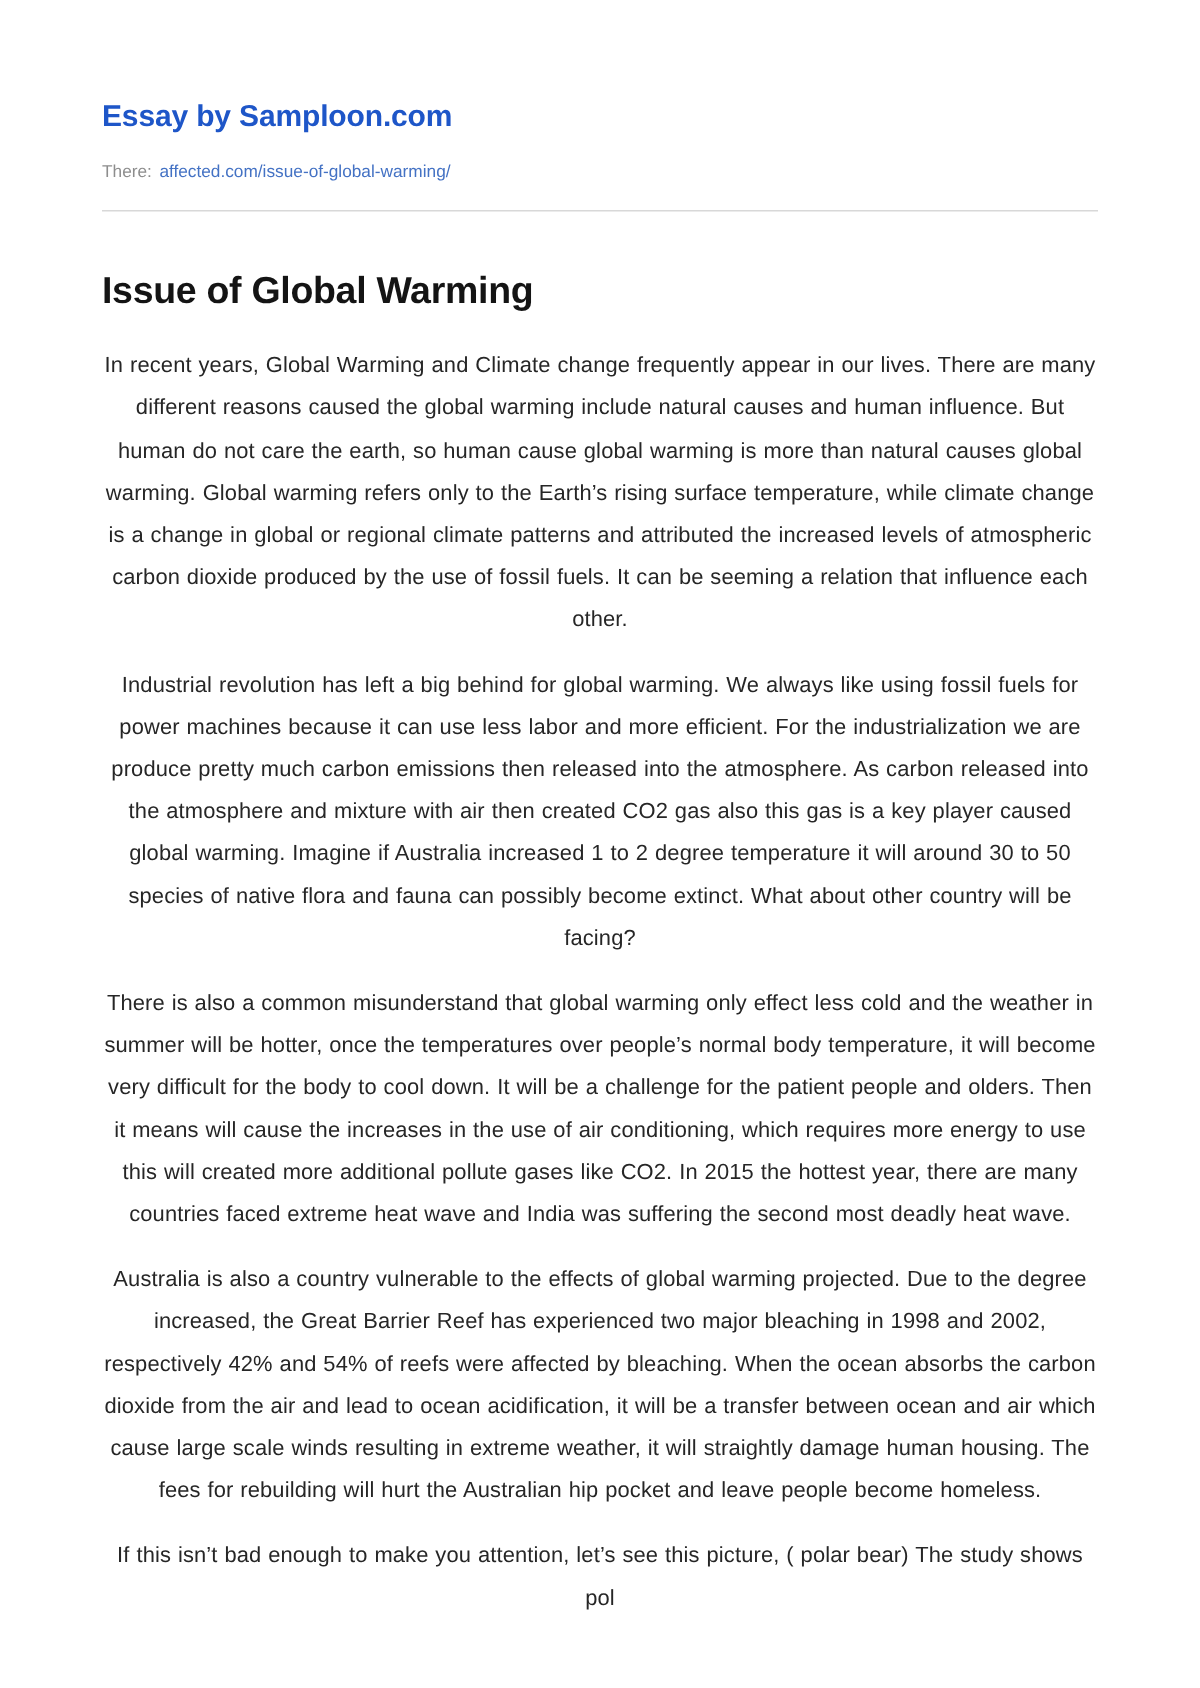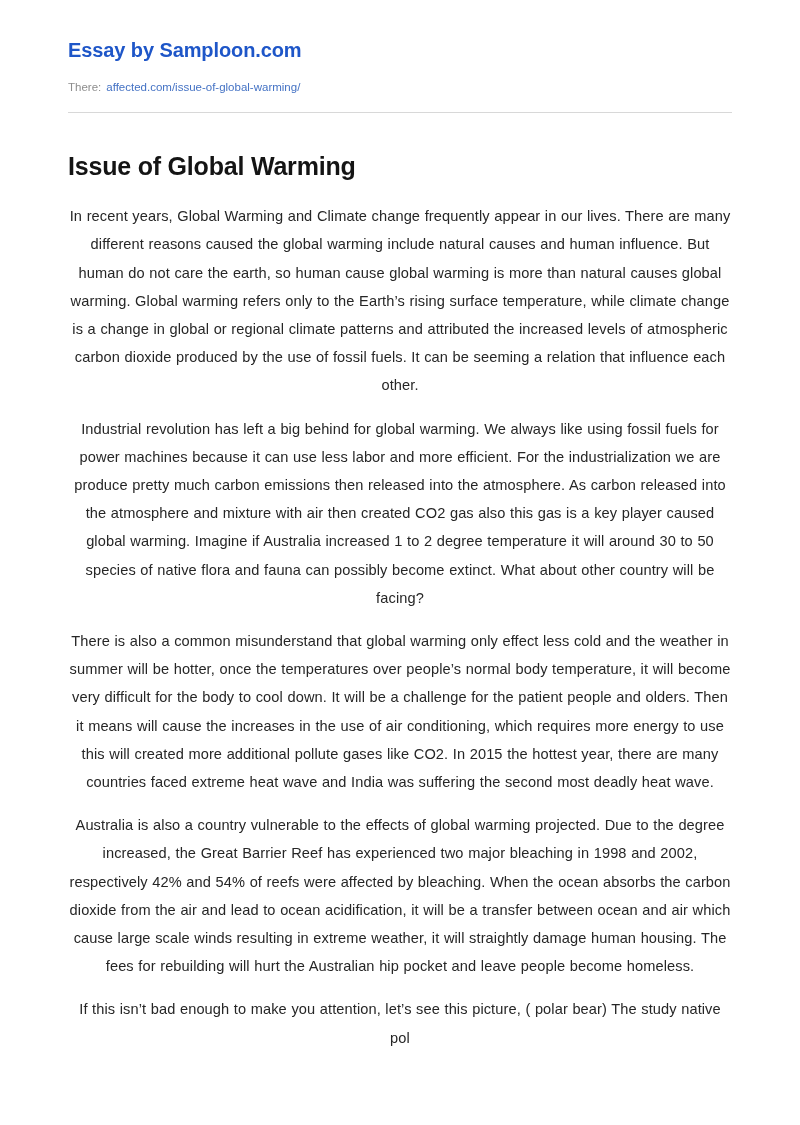--- a/index.html
+++ b/index.html
@@ -16,20 +16,21 @@
   }
   .page {
     position: relative;
     width: 800px;
     height: 1125px;
     background: #ffffff;
     box-sizing: border-box;
   }
   .header {
     padding: 38px 40px 0 68px;
+    margin-top: 28px;
   }
   .brand {
     font-size: 20px;
     font-weight: bold;
     color: #1e56c8;
     letter-spacing: -0.1px;
     line-height: 1.2;
     margin: 0;
     padding: 0;
   }
@@ -101,17 +102,17 @@
   <hr class="divider">
 
   <div class="article">
     <h1 class="doc-title">Issue of Global Warming</h1>
 
     <div class="body-copy">
       <p class="para">In recent years, Global Warming and Climate change frequently appear in our lives. There are many different reasons caused the global warming include natural causes and human influence. But human do not care the earth, so human cause global warming is more than natural causes global warming. Global warming refers only to the Earth’s rising surface temperature, while climate change is a change in global or regional climate patterns and attributed the increased levels of atmospheric carbon dioxide produced by the use of fossil fuels. It can be seeming a relation that influence each other.</p>
       <p class="para">Industrial revolution has left a big behind for global warming. We always like using fossil fuels for power machines because it can use less labor and more efficient. For the industrialization we are produce pretty much carbon emissions then released into the atmosphere. As carbon released into the atmosphere and mixture with air then created CO2 gas also this gas is a key player caused global warming. Imagine if Australia increased 1 to 2 degree temperature it will around 30 to 50 species of native flora and fauna can possibly become extinct. What about other country will be facing?</p>
       <p class="para">There is also a common misunderstand that global warming only effect less cold and the weather in summer will be hotter, once the temperatures over people’s normal body temperature, it will become very difficult for the body to cool down. It will be a challenge for the patient people and olders. Then it means will cause the increases in the use of air conditioning, which requires more energy to use this will created more additional pollute gases like CO2. In 2015 the hottest year, there are many countries faced extreme heat wave and India was suffering the second most deadly heat wave.</p>
       <p class="para">Australia is also a country vulnerable to the effects of global warming projected. Due to the degree increased, the Great Barrier Reef has experienced two major bleaching in 1998 and 2002, respectively 42% and 54% of reefs were affected by bleaching. When the ocean absorbs the carbon dioxide from the air and lead to ocean acidification, it will be a transfer between ocean and air which cause large scale winds resulting in extreme weather, it will straightly damage human housing. The fees for rebuilding will hurt the Australian hip pocket and leave people become homeless.</p>
-      <p class="para">If this isn’t bad enough to make you attention, let’s see this picture, ( polar bear) The study native pol</p>
+      <p class="para">If this isn’t bad enough to make you attention, let’s see this picture, ( polar bear) The study shows pol</p>
     </div>
   </div>
 
 </div>
 
 </body></html>

